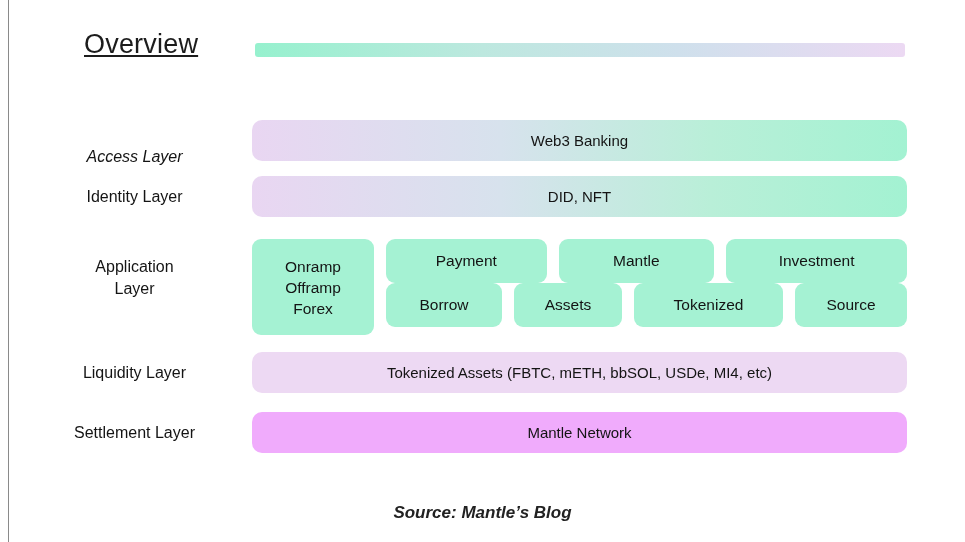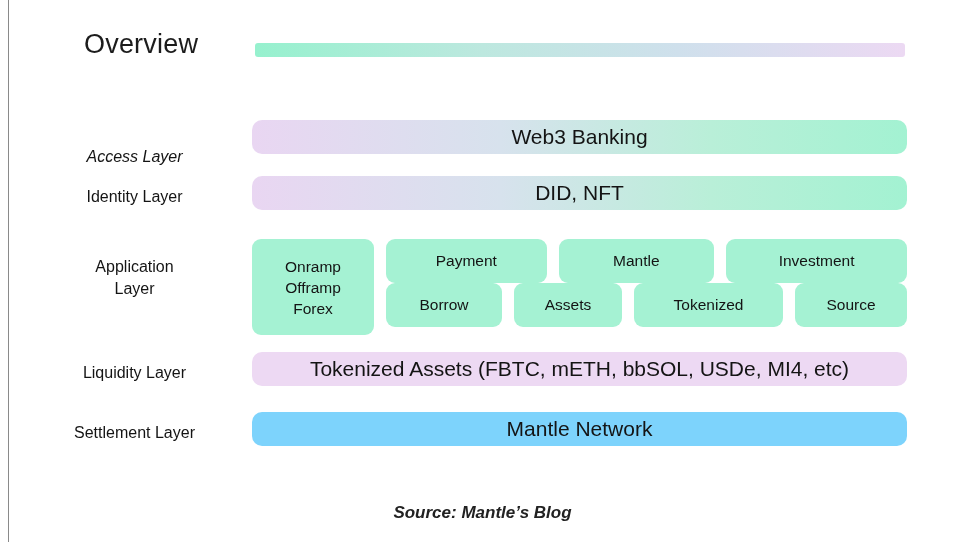--- a/index.html
+++ b/index.html
@@ -18,20 +18,21 @@
     width: 1px; height: 542px;
     background: #8a8a8a;
   }
   .title {
     position: absolute;
     left: 84px; top: 28px;
     font-size: 27px;
     line-height: 32px;
     color: #1c1c1c;
     letter-spacing: 0.2px;
+    text-decoration: underline;
   }
   .title-bar {
     position: absolute;
     left: 255px; top: 43px;
     width: 650px; height: 14px;
     border-radius: 3px;
     background: linear-gradient(90deg, #96f1ce 0%, #bde8df 35%, #cfe0ec 65%, #ecd9f3 100%);
   }
   .row-label {
     position: absolute;
@@ -40,30 +41,30 @@
     font-size: 16px;
     color: #141414;
   }
   .lbl-access     { top: 136px; height: 41px; line-height: 41px; font-style: italic; }
   .lbl-identity   { top: 176px; height: 41px; line-height: 41px; }
   .lbl-application{ top: 256px; line-height: 22px; display: flex; flex-direction: column; align-items: center; }
   .lbl-liquidity  { top: 352px; height: 41px; line-height: 41px; }
   .lbl-settlement { top: 412px; height: 41px; line-height: 41px; }
   .band {
     position: absolute;
-    left: 252px; width: 655px; height: 34px;
+    left: 252px; width: 655px; height: 41px;
     border-radius: 10px;
     display: flex; align-items: center; justify-content: center;
-    font-size: 21px;
+    font-size: 15px;
     color: #141414;
   }
   .band-access   { top: 120px; background: linear-gradient(90deg, #e9d6f2 0%, #d7e2ed 38%, #b9efd8 70%, #a3f2d2 100%); }
   .band-identity { top: 176px; background: linear-gradient(90deg, #e9d6f2 0%, #d7e2ed 38%, #b9efd8 70%, #a3f2d2 100%); }
   .band-liquidity{ top: 352px; background: #edd9f3; }
-  .band-settlement{ top: 412px; background: #7dd3fc; }
+  .band-settlement{ top: 412px; background: #f0abfc; }
   .app-grid {
     position: absolute;
     left: 252px; top: 239px;
     width: 655px; height: 88px;
     display: flex; gap: 12px;
   }
   .cell {
     background: #a5f2d3;
     border-radius: 9px;
     display: flex; align-items: center; justify-content: center;

